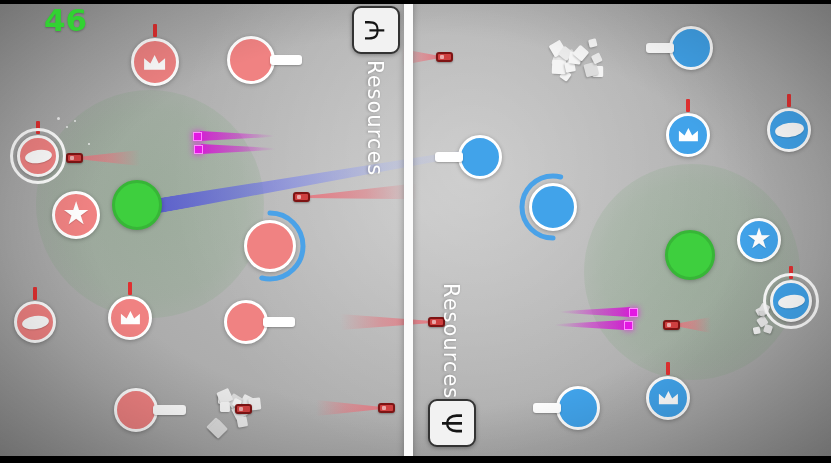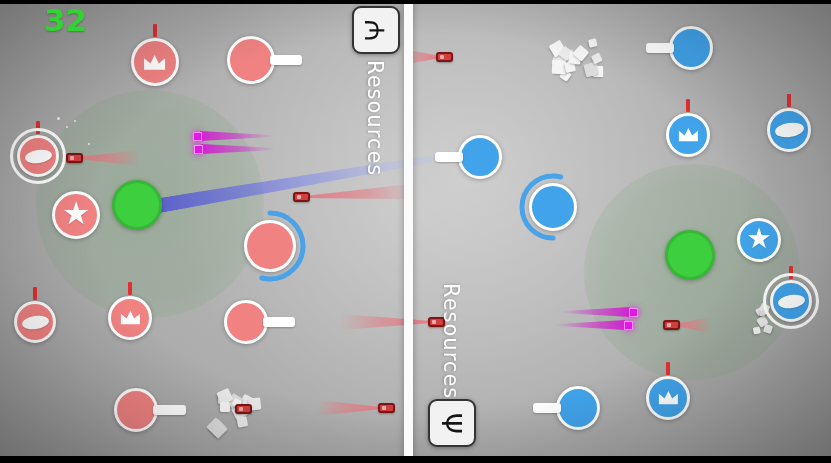--- a/index.html
+++ b/index.html
@@ -213,21 +213,21 @@
       <div class="car" style="left: 662.5px; top: 320px;"></div>
       <div class="car" style="left: 377.5px; top: 403px;"></div>
       <div class="car" style="left: 234.5px; top: 404px;"></div>
     </div>
   <div class="vignette"></div>
 
   <div id="divider"></div>
   <div class="edge-bar top"></div>
   <div class="edge-bar bottom"></div>
 
-  <div class="score">32</div>
+  <div class="score">46</div>
 
   <button class="panel-btn top">
     <span>₼</span>
   </button>
   <div class="res-label top">Resources</div>
 
   <button class="panel-btn bottom">
     <span>Ψ</span>
   </button>
   <div class="res-label bottom">Resources</div>

